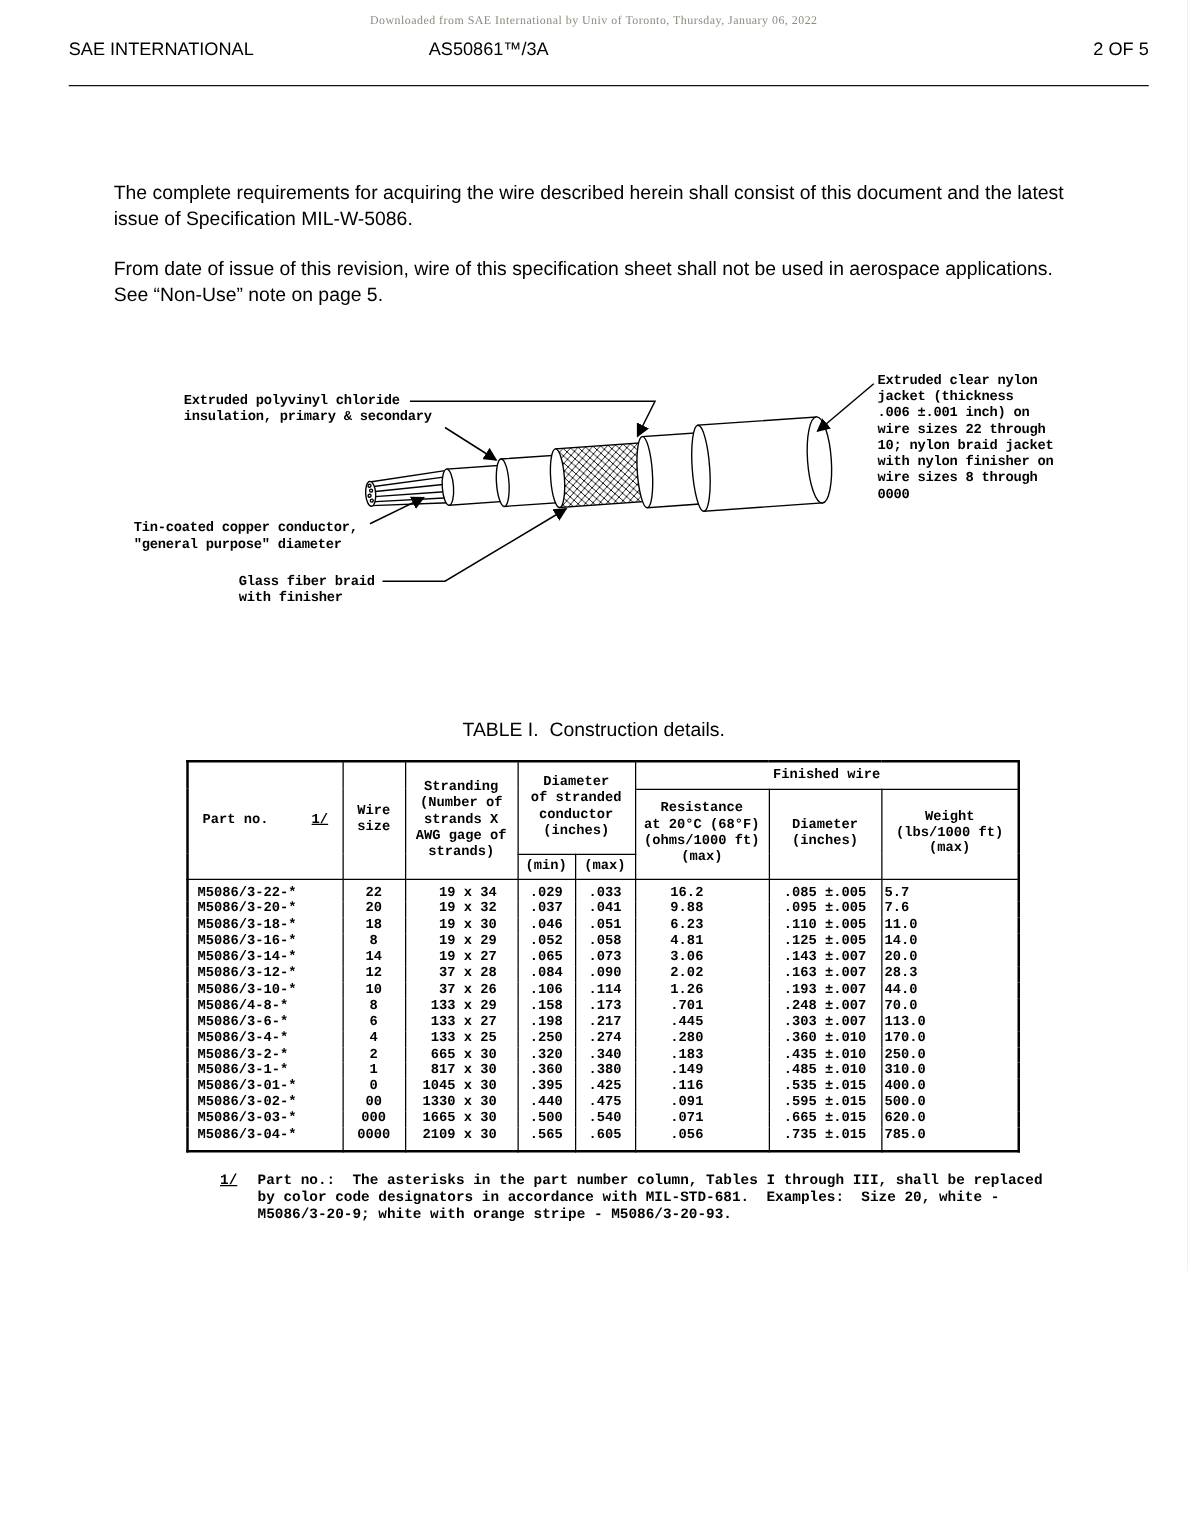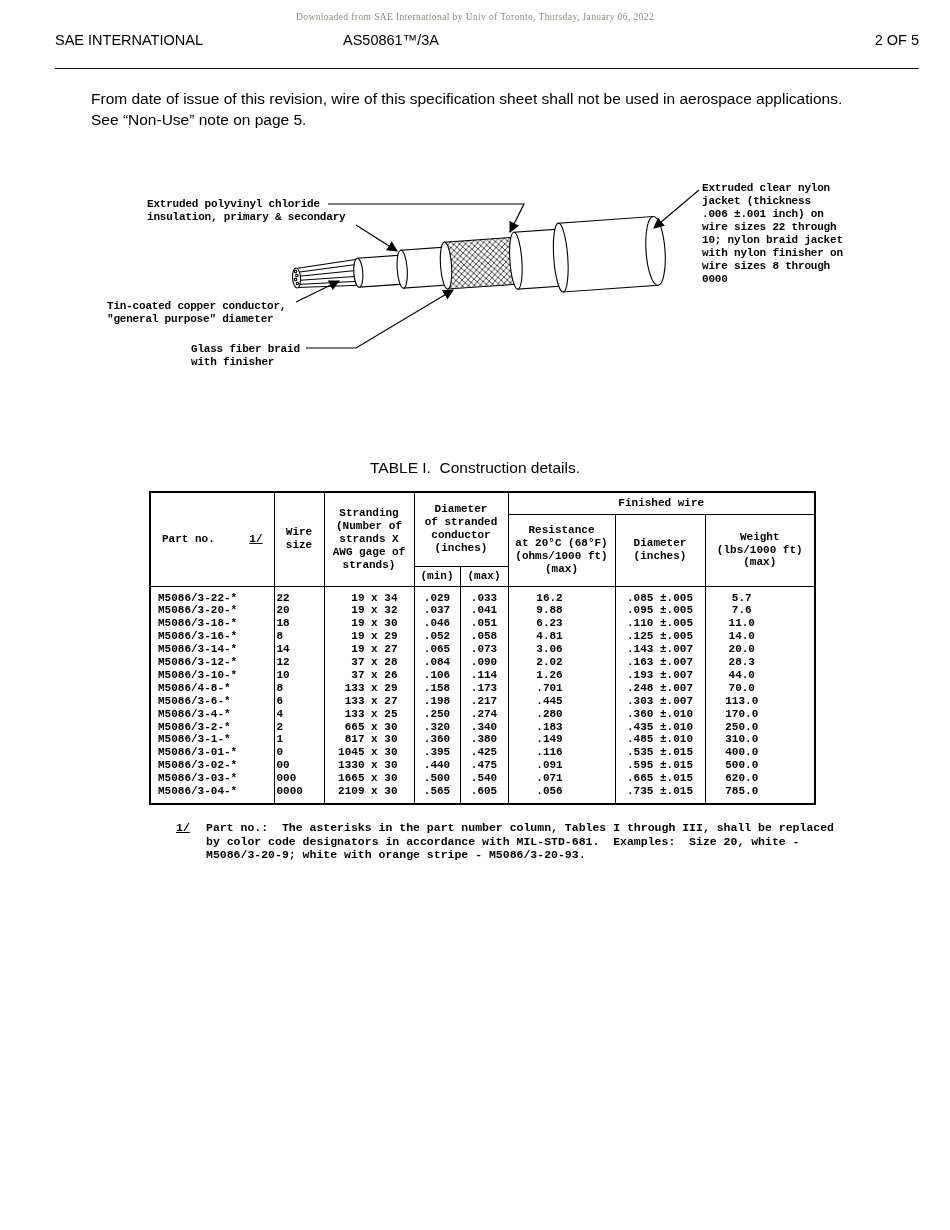--- a/index.html
+++ b/index.html
@@ -54,26 +54,26 @@
   .ctable thead tr.hr3{height:20px;}
   .part-inner{display:flex;justify-content:space-between;padding:0 10px;}
   .u{text-decoration:underline;}
   .ctable td{
     border-left:1px solid #000;border-right:1px solid #000;border-top:0;border-bottom:0;
     padding:0 2px;white-space:nowrap;overflow:hidden;
   }
   .ctable tbody tr:first-child td{border-top:1.6px solid #000;padding-top:5px;}
   .ctable tbody tr:last-child td{padding-bottom:5px;}
   .ctable td:nth-child(1){text-align:left;padding-left:7px;}
-  .ctable td:nth-child(2){}
+  .ctable td:nth-child(2){text-align:center;}
   .ctable td:nth-child(3){text-align:right;padding-right:16px;}
   .ctable td:nth-child(4),.ctable td:nth-child(5){text-align:center;}
   .ctable td:nth-child(6){text-align:center;padding-right:26px;}
   .ctable td:nth-child(7){text-align:center;}
-  .ctable td:nth-child(8){text-align:center;padding-right:38px;}
+  .ctable td:nth-child(8){text-align:left;padding-right:38px;}
 
   .footnote{
     margin:16px 0 0 120px;width:690px;
     font-family:"Liberation Mono",monospace;font-weight:700;font-size:11.5px;line-height:13.5px;
     padding-left:30px;text-indent:-30px;white-space:pre-wrap;
   }
   .footnote .fref{display:inline-block;width:30px;text-indent:0;}
   .footnote .fref span{text-decoration:underline;}
 </style>
 </head>
@@ -84,20 +84,21 @@
   <div class="watermark">Downloaded from SAE International by Univ of Toronto, Thursday, January 06, 2022</div>
 
   <div class="masthead">
     <span class="mh-left">SAE INTERNATIONAL</span>
     <span class="mh-center">AS50861™/3A</span>
     <span class="mh-right">2 OF 5</span>
   </div>
 
   <div class="content">
 
+    <p class="para para1">The complete requirements for acquiring the wire described herein shall consist of this document and the latest issue of Specification MIL-W-5086.</p>
     <p class="para para2">From date of issue of this revision, wire of this specification sheet shall not be used in aerospace applications.  See “Non-Use” note on page 5.</p>
 
     <div class="diagram">
       <svg width="838" height="205" viewBox="0 0 838 205">
         <defs>
           <marker id="ah" viewBox="0 0 10 10" refX="9" refY="5" markerWidth="9" markerHeight="9" orient="auto">
             <path d="M0,0 L10,5 L0,10 z" fill="#000"></path>
           </marker>
           <pattern id="xh" width="6" height="6" patternUnits="userSpaceOnUse">
             <path d="M0,0 L6,6 M6,0 L0,6" stroke="#000" stroke-width="0.7" fill="none"></path>

